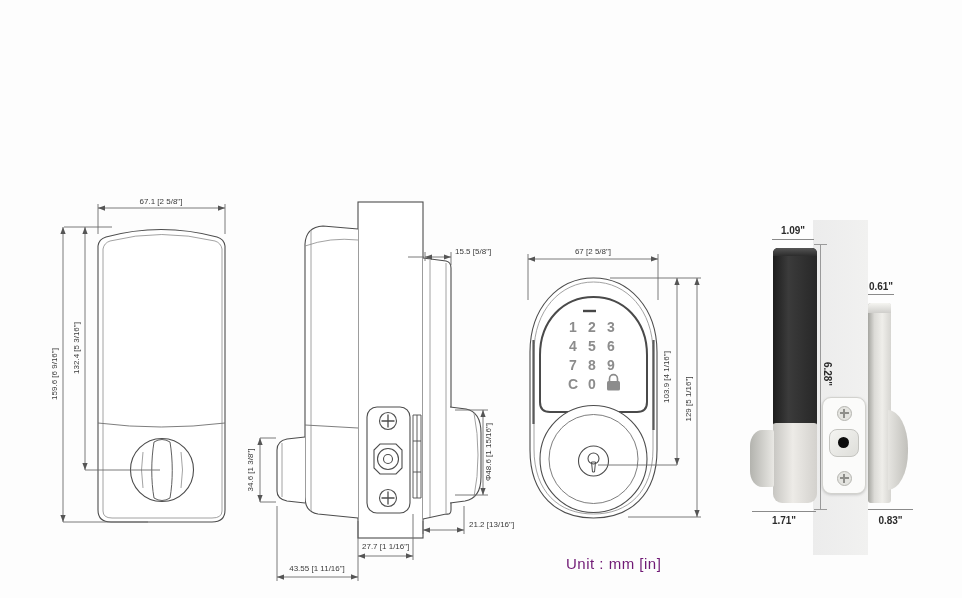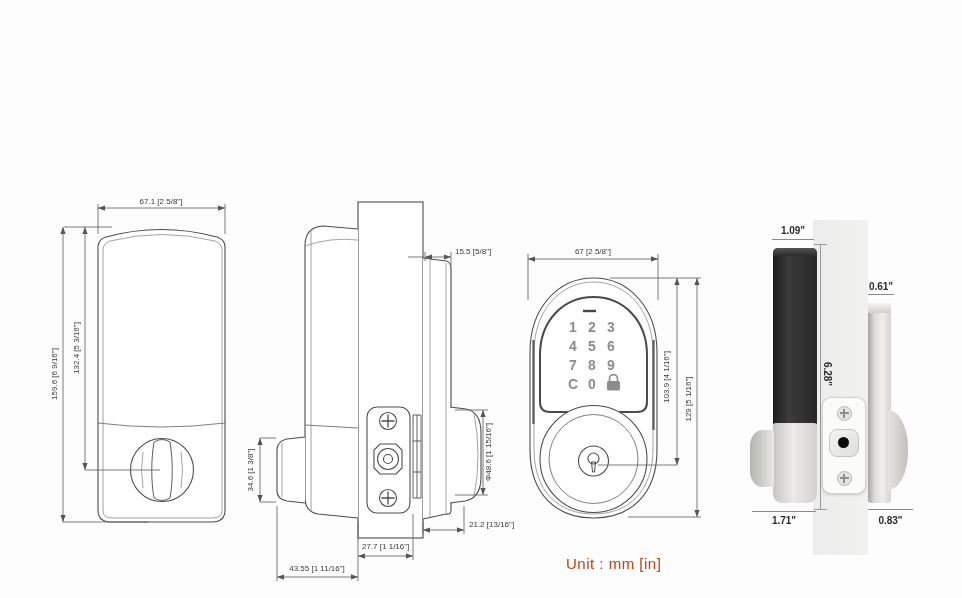--- a/index.html
+++ b/index.html
@@ -21,21 +21,21 @@
   .screw{background:#e4e4e0;border:1px solid #b6b6b1;border-radius:50%;}
   .screw::before,.screw::after{content:"";position:absolute;background:#8e8e8a;}
   .screw::before{left:50%;top:2px;bottom:2px;width:1.5px;margin-left:-0.75px;}
   .screw::after{top:50%;left:2px;right:2px;height:1.5px;margin-top:-0.75px;}
   .hub{background:linear-gradient(135deg,#f4f4f1,#dededa);border:1px solid #c4c4c0;border-radius:8px;}
   .hub-dot{background:#0b0b0b;border-radius:50%;}
   .right-slab{background:linear-gradient(90deg,#a5a5a0,#dcdbd7 28%,#efeeea 62%,#d6d5d1);border-radius:3px;}
   .slab-cap{background:linear-gradient(180deg,#f5f5f1,#cfcecb);border-radius:3px 3px 0 0;}
   .bulge{background:linear-gradient(90deg,#e6e5e1,#c1c0bb);border-radius:0 22px 22px 0 / 0 42px 42px 0;}
   .vdim{transform:rotate(90deg);}
-  .unit{position:absolute;left:566px;top:555px;font-size:15px;color:#c2410c;letter-spacing:.5px;}
+  .unit{position:absolute;left:566px;top:555px;font-size:15px;color:#701a75;letter-spacing:.5px;}
 </style>
 </head>
 <body>
 
 <div class="canvas">
 
   <svg width="962" height="598" viewBox="0 0 962 598">
     <defs>
       <marker id="arr" viewBox="0 0 8 6" refX="8" refY="3" markerWidth="8" markerHeight="6" orient="auto-start-reverse">
         <path d="M0,0 L8,3 L0,6 Z" fill="#555"></path>

